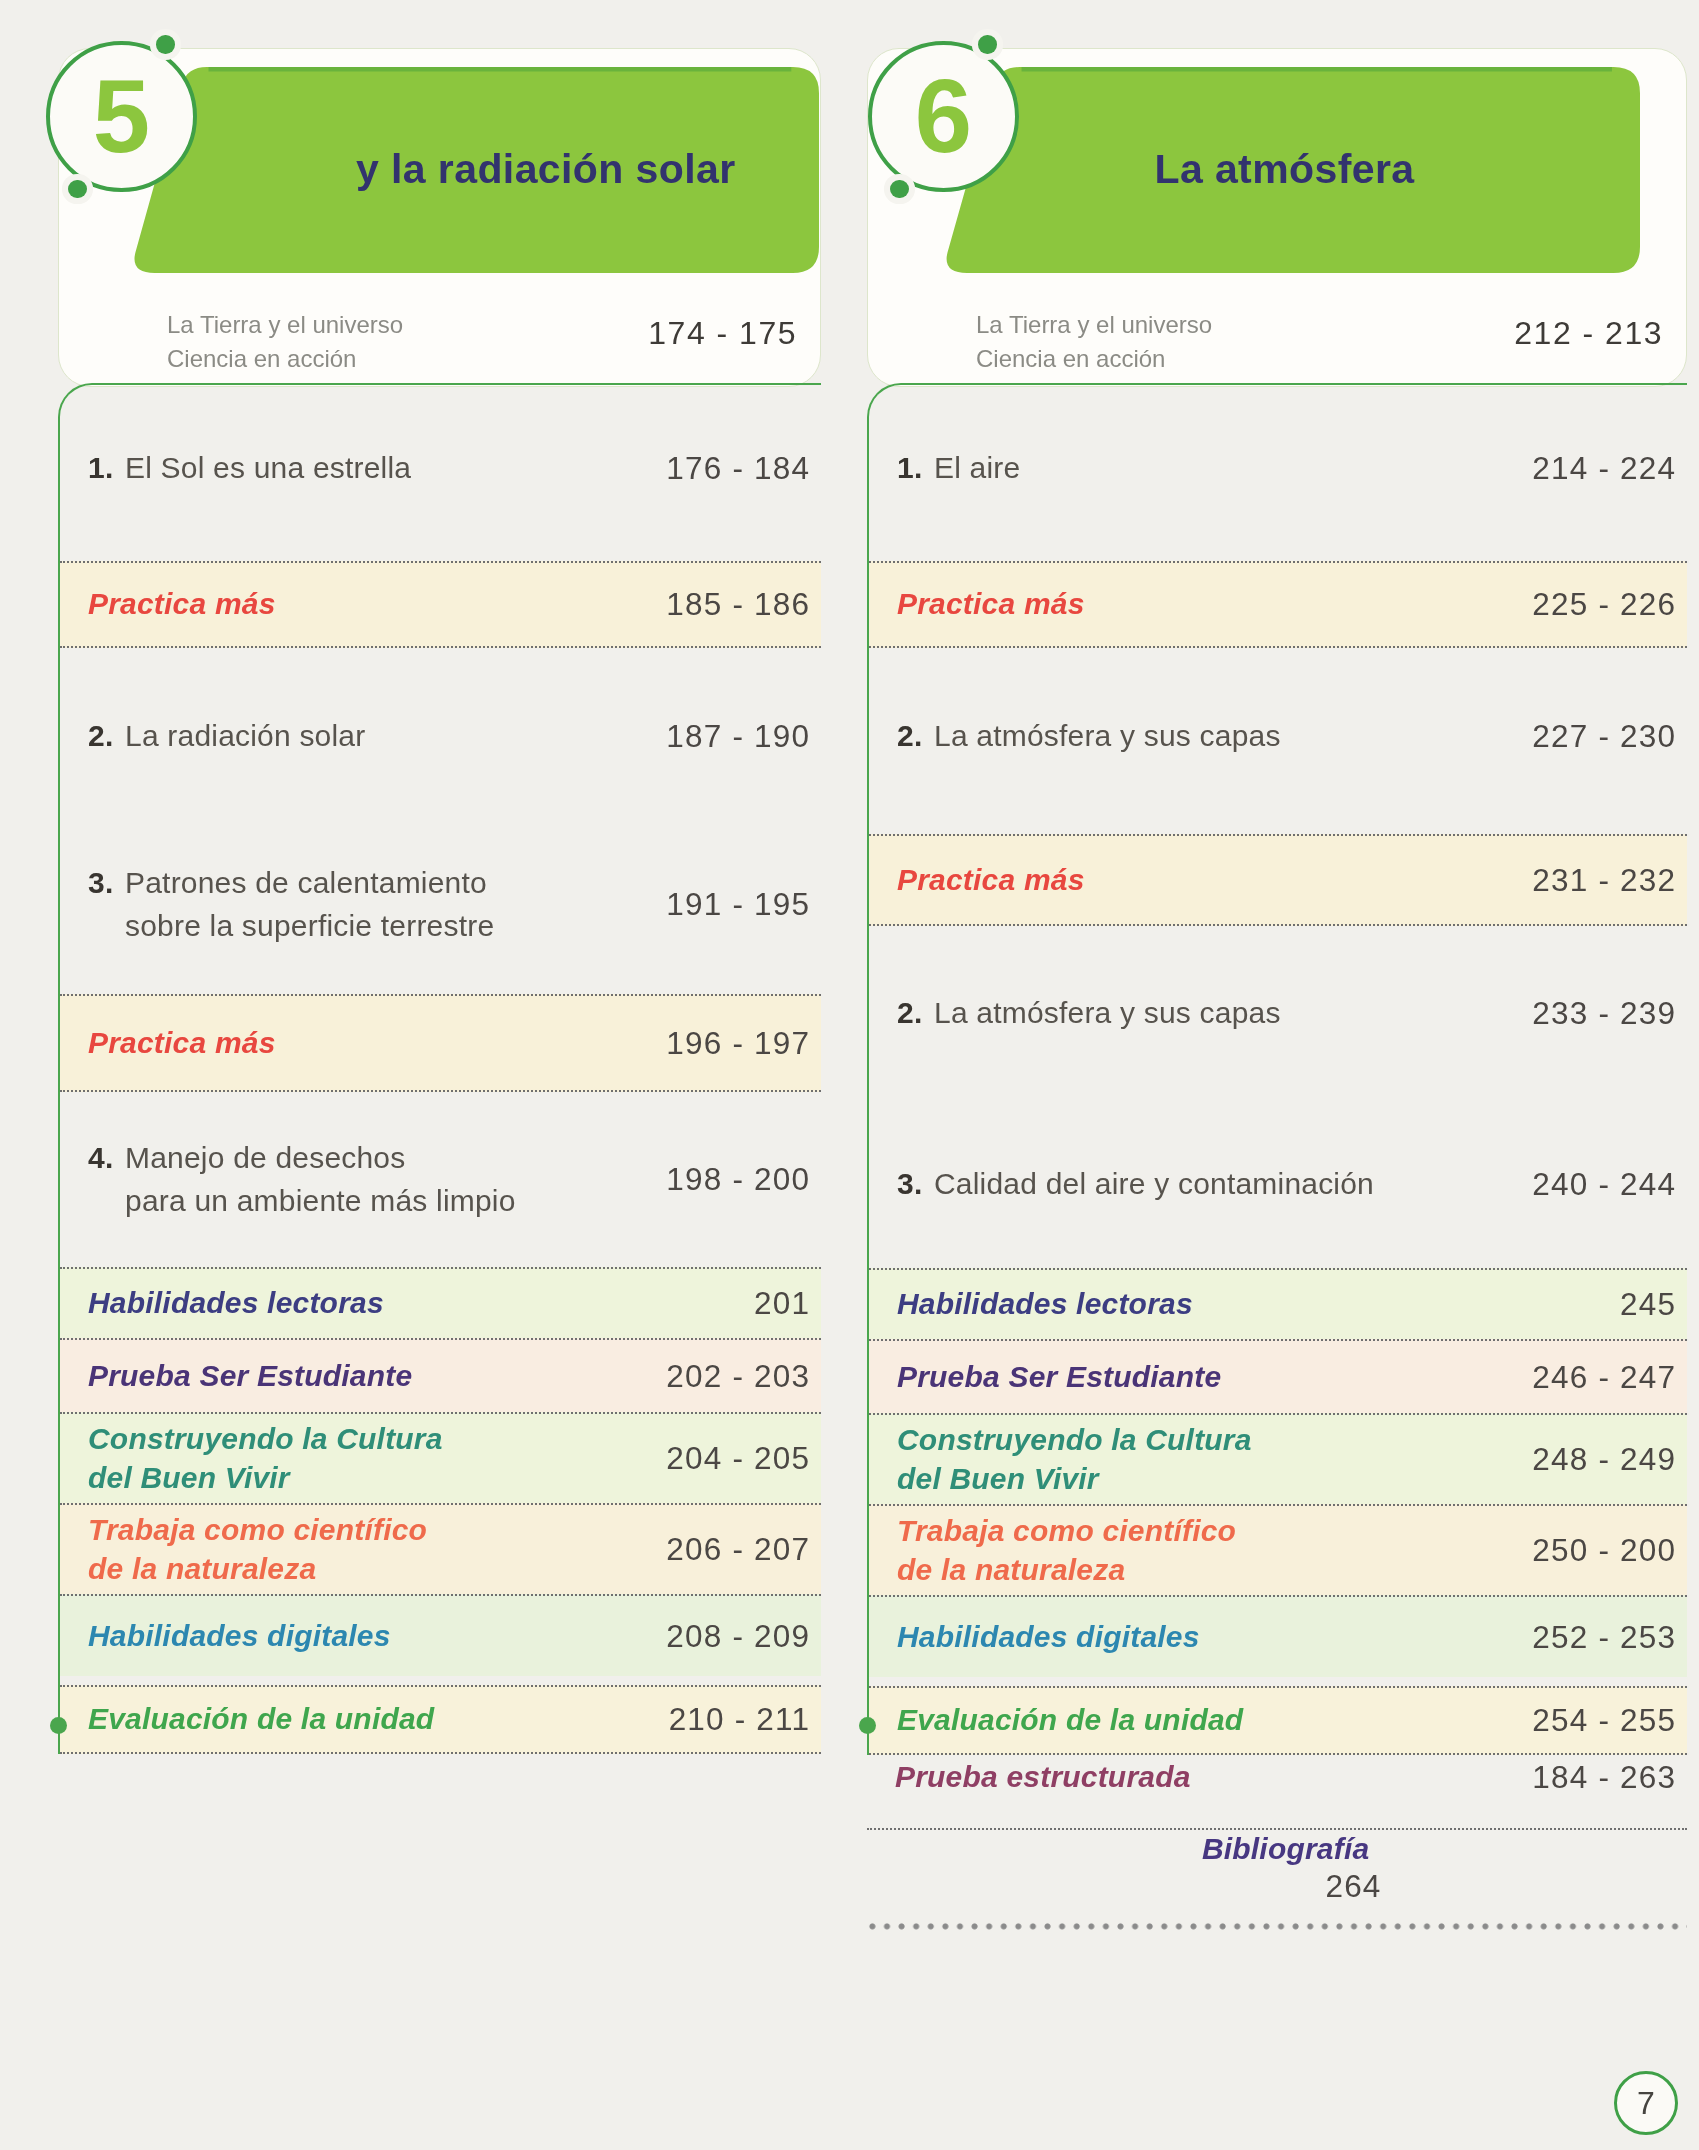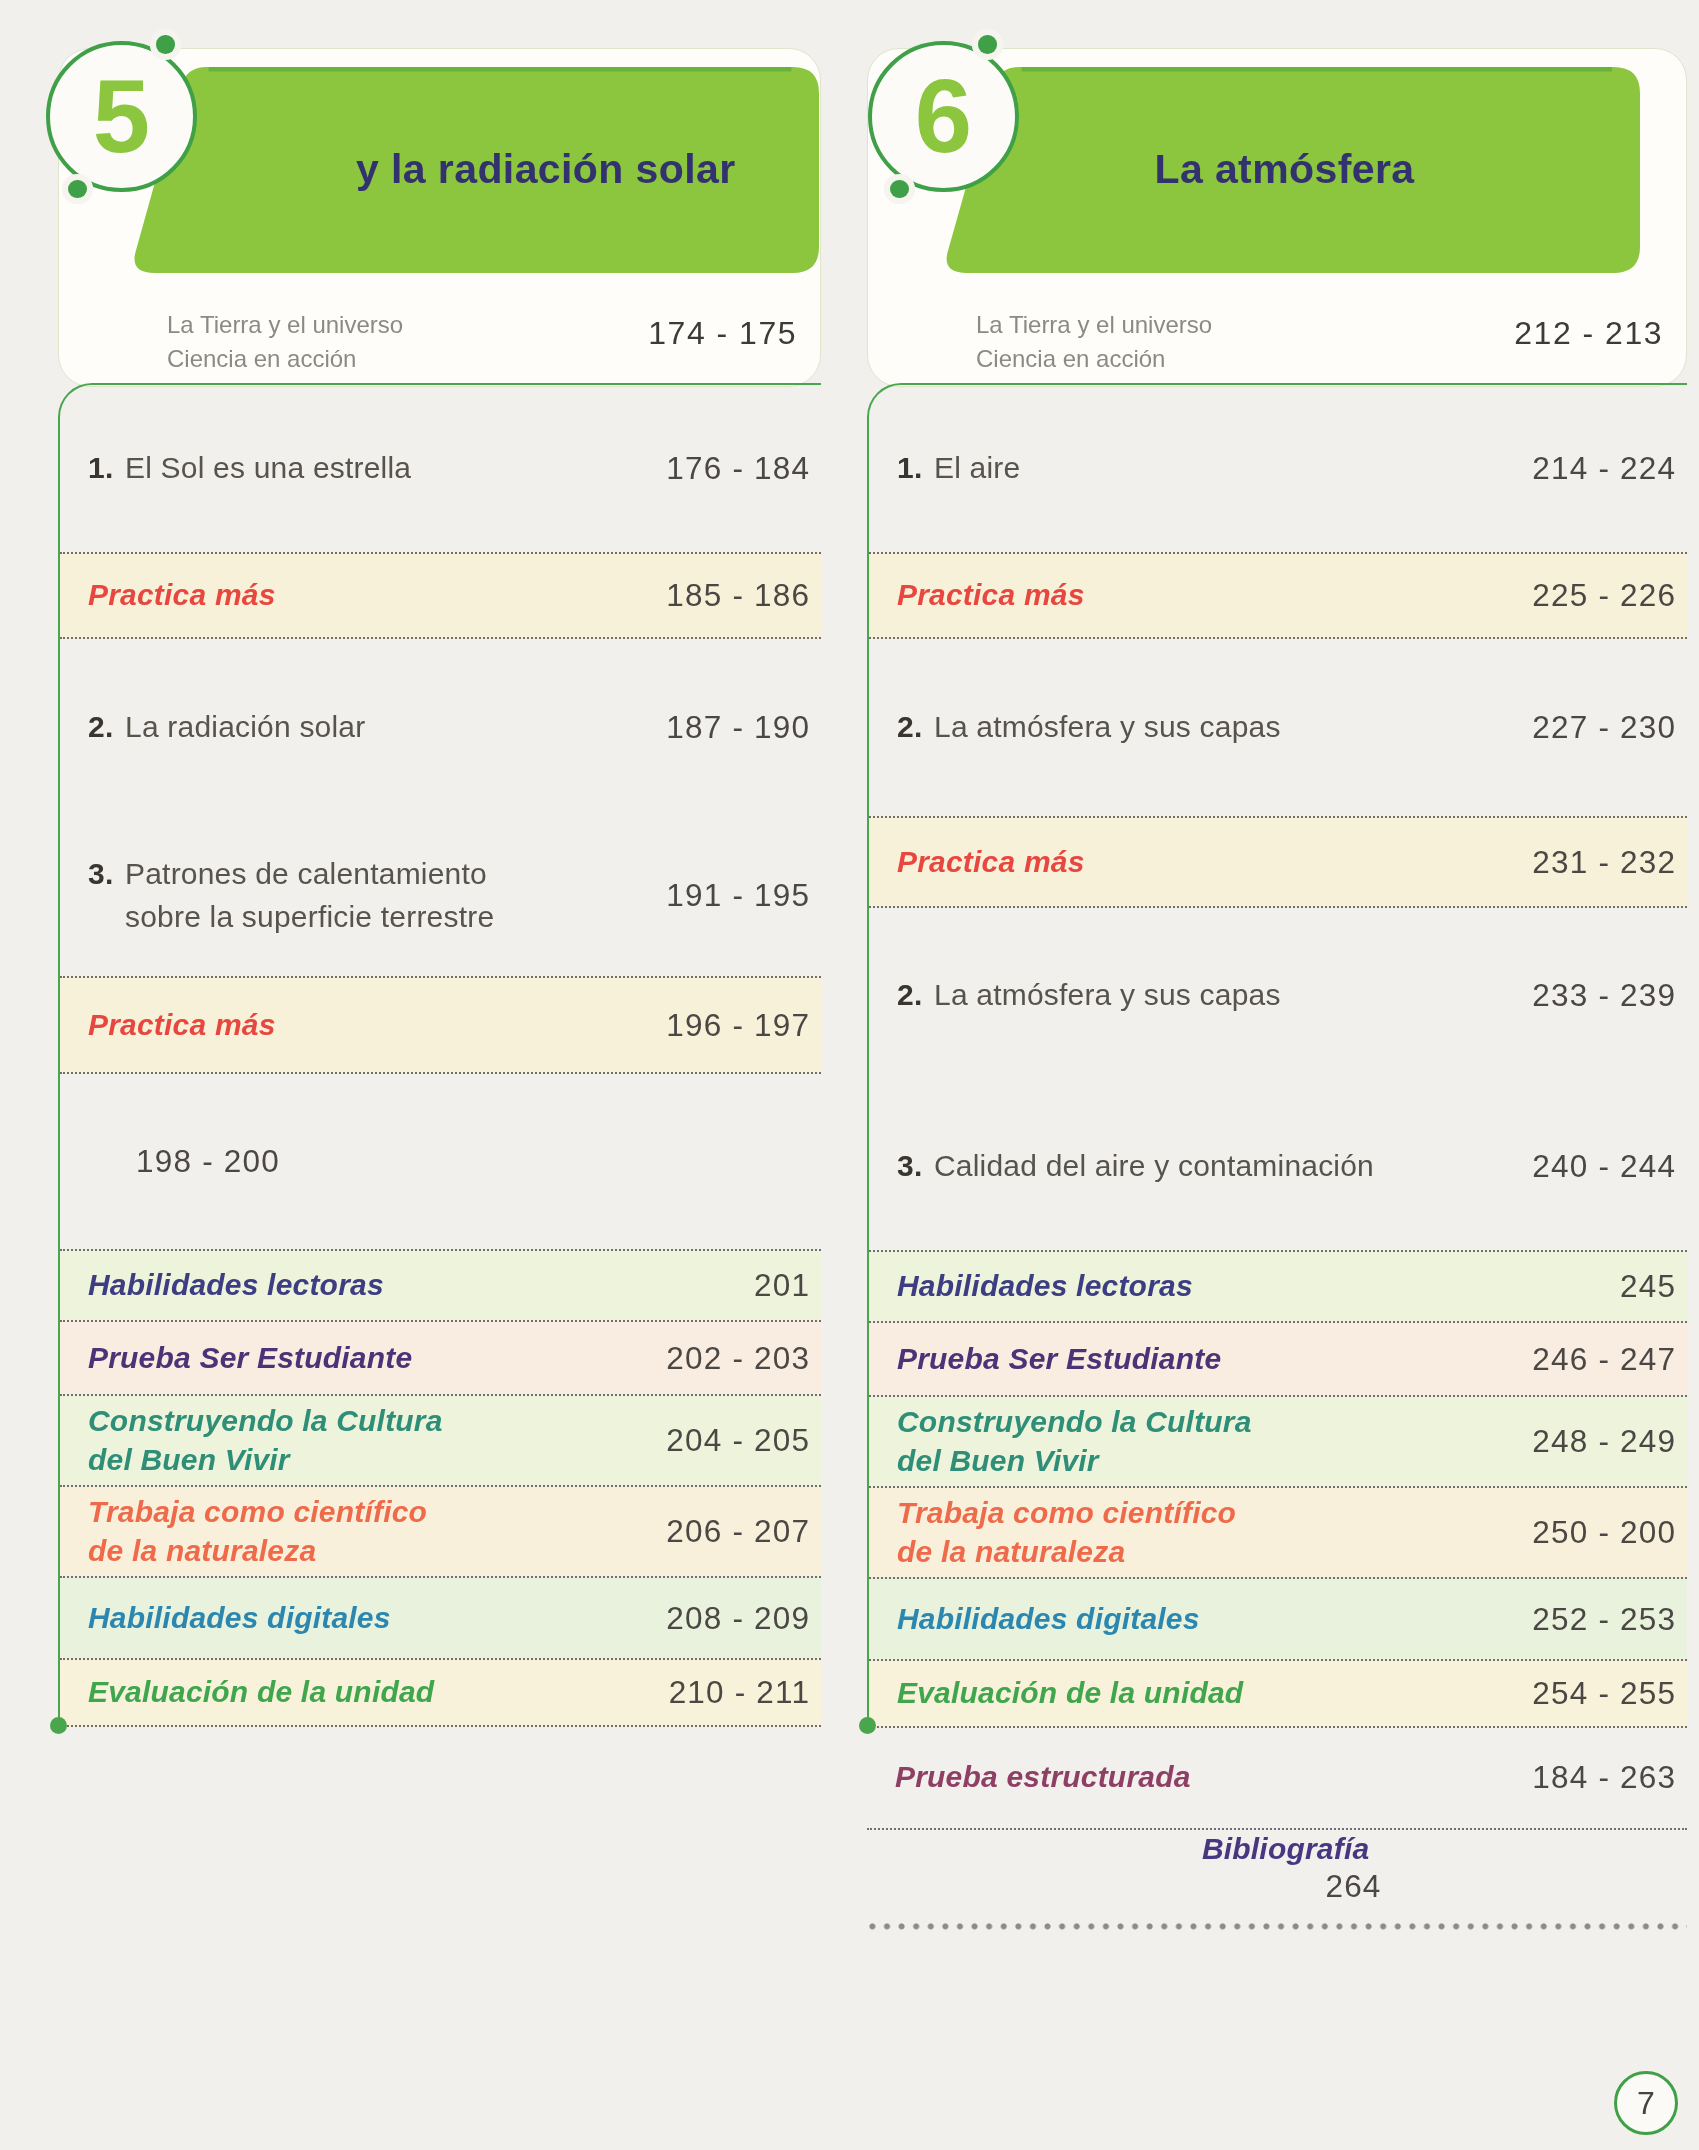--- a/index.html
+++ b/index.html
@@ -45,21 +45,21 @@
     border-left:2.3px solid var(--border-green,#4aa64d);
     border-top:2.3px solid var(--border-green,#4aa64d);
     border-top-left-radius:34px;}
   .end-dot{position:absolute;left:-7.7px;top:1717px;width:17px;height:17px;border-radius:50%;
     background:var(--border-green,#4aa64d);}
   .after-box{position:absolute;top:1726px;left:0;right:0;}
 
   .row{display:flex;align-items:center;justify-content:space-between;
     box-sizing:border-box;padding:0 10.8px 0 28px;}
   .row-band{border-top:2.3px dotted var(--dot-gray,#6f6f6f);}
-  .band-end{border-bottom:2.3px dotted var(--dot-gray,#6f6f6f);}
+  .band-end{border-bottom:2.3px dotted var(--dot-gray,#6f6f6f);margin-top:9px;}
   .sep-after{border-bottom:2.3px dotted var(--dot-gray,#6f6f6f);}
 
   .item-line{font-size:30px;color:var(--item-text,#57534d);line-height:1.42;letter-spacing:0.2px;}
   .item-num{font-weight:bold;color:var(--item-number,#393530);display:inline-block;min-width:37px;}
   .cont{margin-left:37px;}
   .row-pages{font-size:31.5px;color:var(--pages-text,#4b4744);letter-spacing:1.2px;
     min-width:192px;text-align:right;flex-shrink:0;}
   .band-label{font-size:30px;font-weight:bold;font-style:italic;line-height:1.28;letter-spacing:0.2px;}
 
   .ornament{height:10.8px;margin-top:21.5px;
@@ -121,20 +121,24 @@
         </div>
         <div class="row-pages">191 - 195</div>
       </div>
       <div class="row row-band row-practica band-end" style="height: 98px; background: rgb(248, 241, 217);">
         <div class="band-label" style="color: rgb(232, 71, 63);">
           <div class="band-line">Practica más</div>
         </div>
         <div class="row-pages">196 - 197</div>
       </div>
       <div class="row row-item" style="height: 175px;">
+        <div class="item-text">
+          <div class="item-line"><span class="item-num">4.</span><span>Manejo de desechos</span></div>
+          <div class="item-line cont">para un ambiente más limpio</div>
+        </div>
         <div class="row-pages">198 - 200</div>
       </div>
       <div class="row row-band" style="height: 71px; background: rgb(238, 244, 219);">
         <div class="band-label" style="color: rgb(60, 61, 130);">
           <div class="band-line">Habilidades lectoras</div>
         </div>
         <div class="row-pages">201</div>
       </div>
       <div class="row row-band" style="height: 74px; background: rgb(249, 237, 225);">
         <div class="band-label" style="color: rgb(74, 52, 119);">

